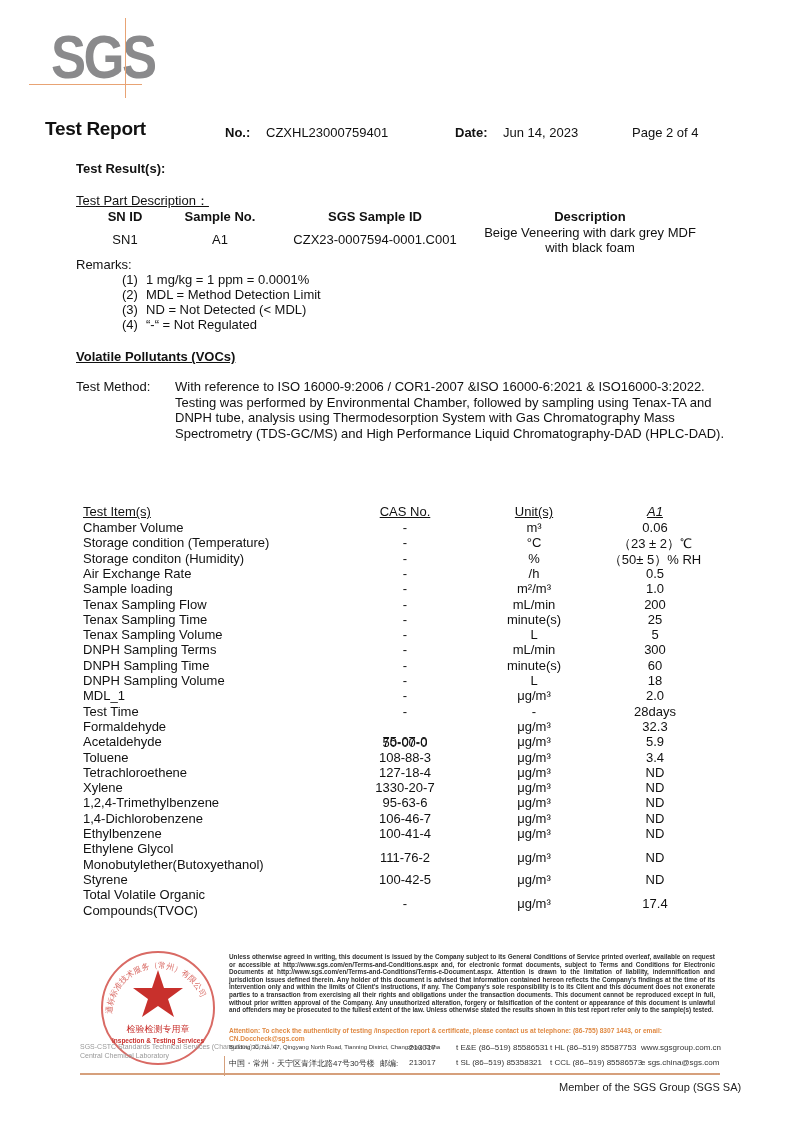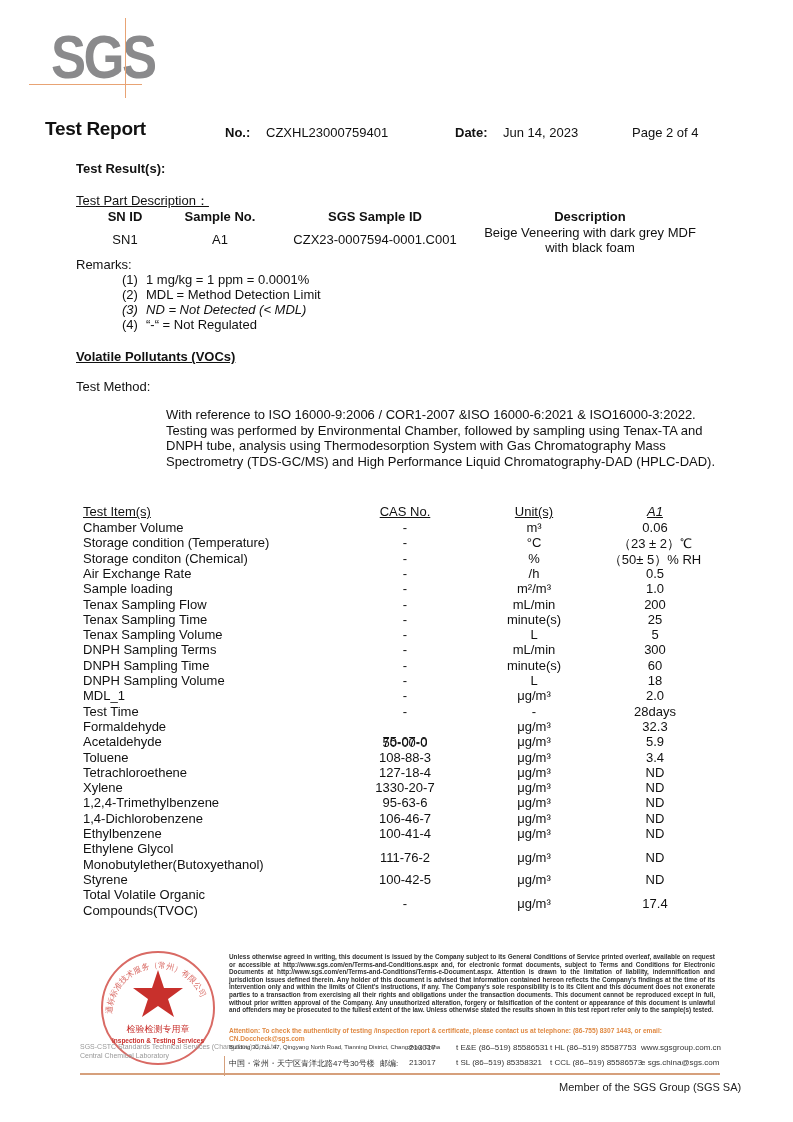--- a/index.html
+++ b/index.html
@@ -33,21 +33,21 @@
   .u { text-decoration: underline; }
   .t13 { font-size: 13px; }
 
   
   .pd-h { font-size: 13px; font-weight: bold; text-align: center; }
   .pd-c { font-size: 13px; text-align: center; line-height: 15px; }
 
   .remark { font-size: 13px; left: 122px; }
   .remark .num { display: inline-block; width: 24px; }
 
-  .method { left: 166px; top: 379px; width: 555px; font-size: 13px; line-height: 15.5px; margin-top: 28px; }
+  .method { left: 175px; top: 379px; width: 555px; font-size: 13px; line-height: 15.5px; }
 
   
   .row { position: absolute; left: 0; width: 793px; font-size: 13px; }
   .row .c-item { position: absolute; left: 83px; }
   .row .c-cas { position: absolute; left: 355px; width: 100px; text-align: center; }
   .row .c-unit { position: absolute; left: 484px; width: 100px; text-align: center; }
   .row .c-a1 { position: absolute; left: 600px; width: 110px; text-align: center; white-space: nowrap; }
   .row .c-item-2 { line-height: 16px; }
 
   
@@ -90,21 +90,21 @@
 
 <div class="abs pd-c" style="left:95px; top:232px; width:60px;">SN1</div>
 <div class="abs pd-c" style="left:170px; top:232px; width:100px;">A1</div>
 <div class="abs pd-c" style="left:275px; top:232px; width:200px;">CZX23-0007594-0001.C001</div>
 <div class="abs pd-c" style="left:465px; top:225px; width:250px;">Beige Veneering with dark grey MDF</div>
 <div class="abs pd-c" style="left:465px; top:240px; width:250px;">with black foam</div>
 
 <div class="abs t13" style="left:76px; top:257px;">Remarks:</div>
 <div class="abs remark" style="top:272px;"><span class="num">(1)</span><span>1 mg/kg = 1 ppm = 0.0001%</span></div>
 <div class="abs remark" style="top:287px;"><span class="num">(2)</span><span>MDL = Method Detection Limit</span></div>
-<div class="abs remark" style="top:302px;font-style:italic;"><span class="num">(3)</span><span>ND = Not Detected (&lt; MDL)</span></div>
+<div class="abs remark" style="top:302px;"><span class="num">(3)</span><span>ND = Not Detected (&lt; MDL)</span></div>
 <div class="abs remark" style="top:317px;"><span class="num">(4)</span><span>“-“ = Not Regulated</span></div>
 
 <div class="abs t13 bold u" style="left:76px; top:349px;">Volatile Pollutants (VOCs)</div>
 
 <div class="abs t13" style="left:76px; top:379px;">Test Method:</div>
 <div class="abs method">
   <div>With reference to ISO 16000-9:2006 / COR1-2007 &amp;ISO 16000-6:2021 &amp; ISO16000-3:2022.</div>
   <div>Testing was performed by Environmental Chamber, followed by sampling using Tenax-TA and DNPH tube, analysis using Thermodesorption System with Gas Chromatography Mass Spectrometry (TDS-GC/MS) and High Performance Liquid Chromatography-DAD (HPLC-DAD).</div>
 </div>
 
@@ -127,21 +127,21 @@
       <div class="row" style="top: 535.3px;">
         <span class="c-item c-item-2">
           <div>Storage condition (Temperature)</div>
         </span>
         <span class="c-cas" style="top:0px">-</span>
         <span class="c-unit" style="top:0px">°C</span>
         <span class="c-a1" style="top:0px">（23 ± 2）℃</span>
       </div>
       <div class="row" style="top: 550.6px;">
         <span class="c-item c-item-2">
-          <div>Storage conditon (Chemical)</div>
+          <div>Storage conditon (Humidity)</div>
         </span>
         <span class="c-cas" style="top:0px">-</span>
         <span class="c-unit" style="top:0px">%</span>
         <span class="c-a1" style="top:0px">（50± 5）% RH</span>
       </div>
       <div class="row" style="top: 565.9px;">
         <span class="c-item c-item-2">
           <div>Air Exchange Rate</div>
         </span>
         <span class="c-cas" style="top:0px">-</span>

